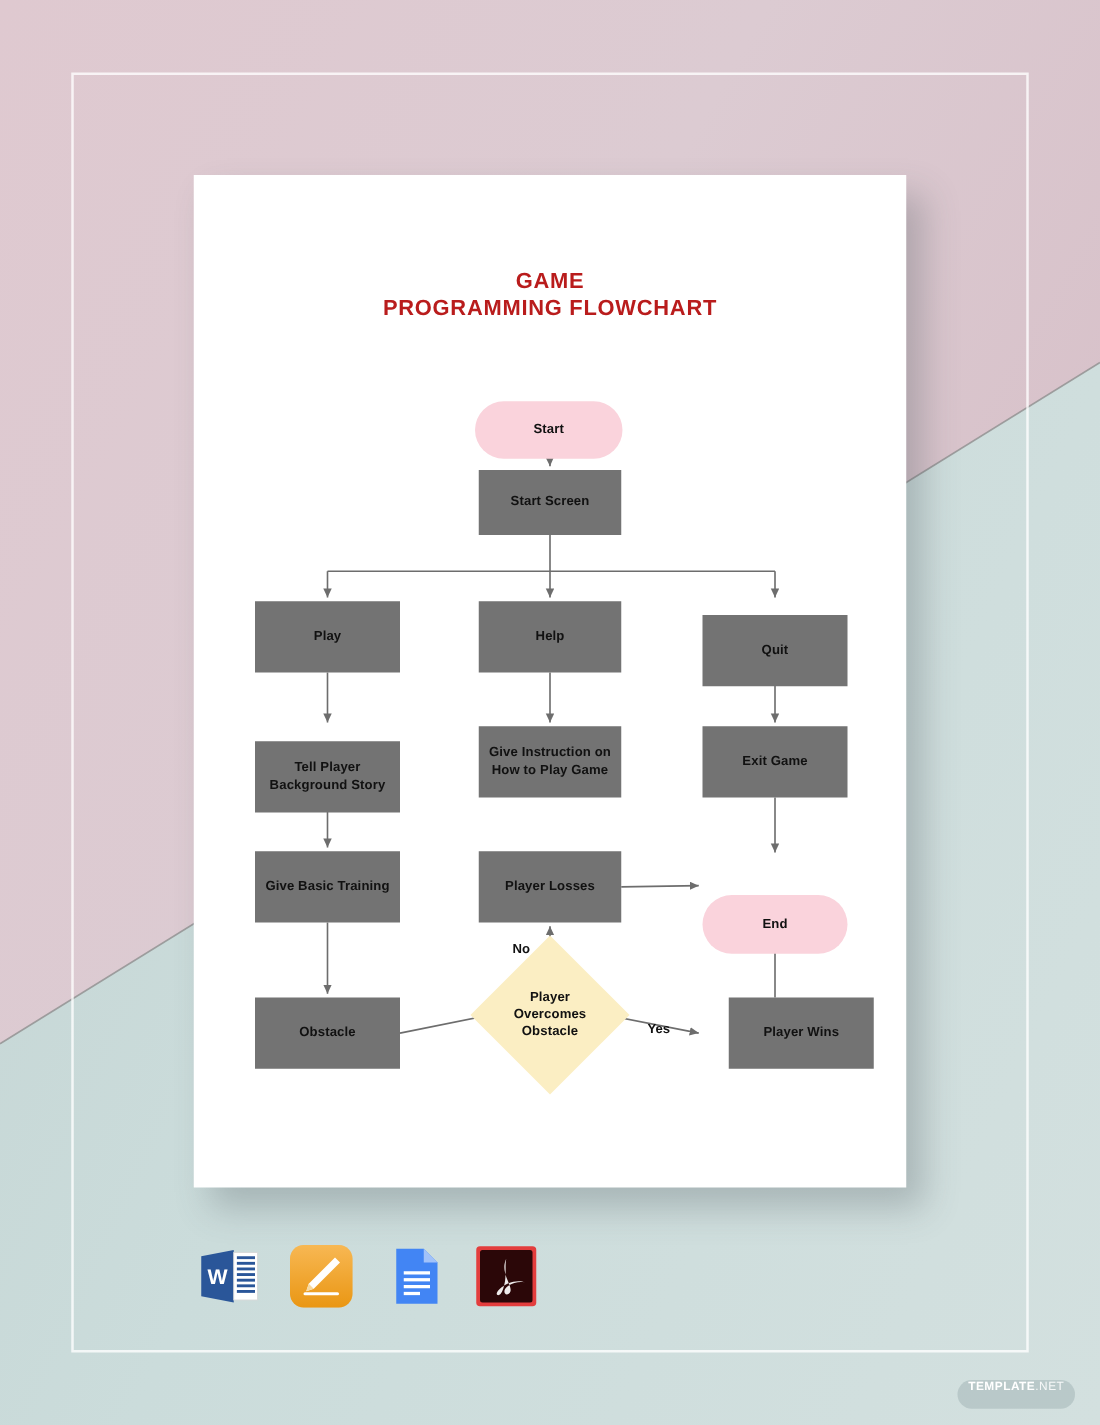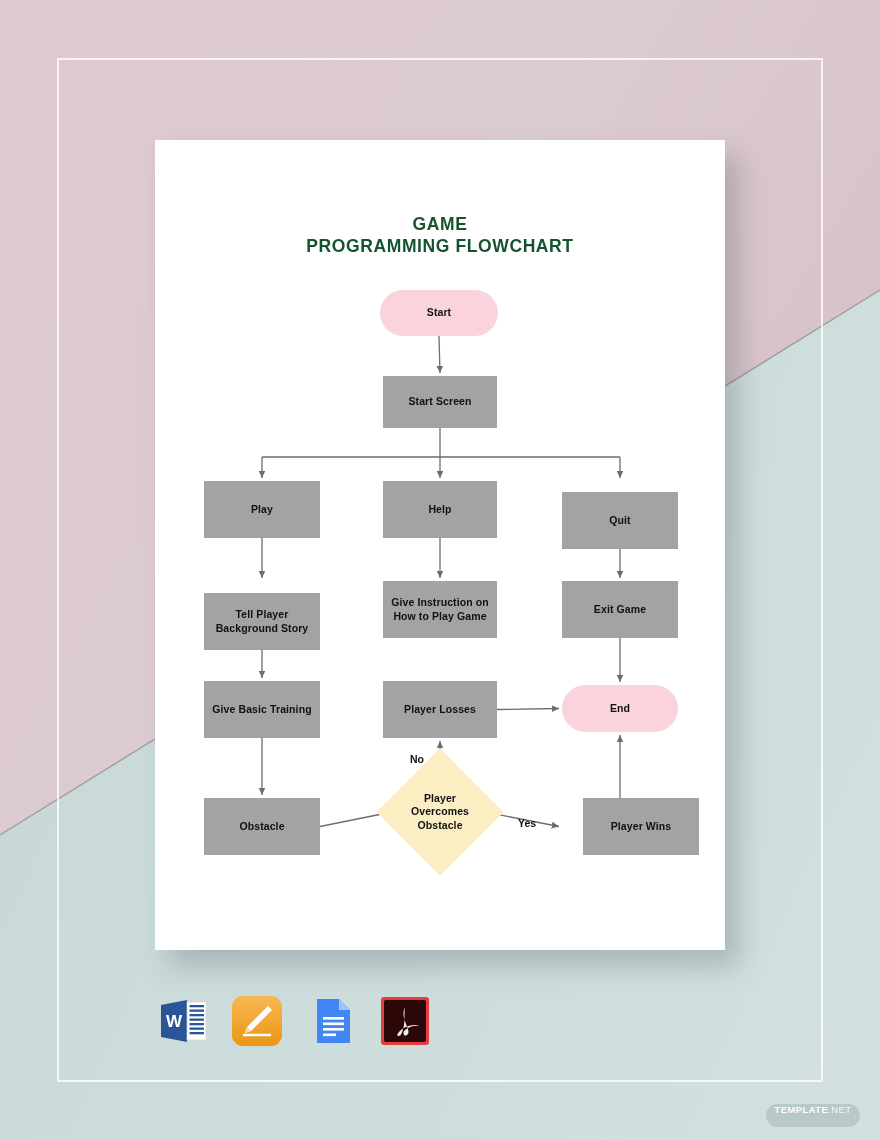--- a/index.html
+++ b/index.html
@@ -61,21 +61,21 @@
   #doc-title {
     position: absolute;
     left: 0;
     top: 73px;
     width: 570px;
     text-align: center;
     font-size: 17.5px;
     font-weight: bold;
     letter-spacing: 0.6px;
     line-height: 22px;
-    color: #14532d;
+    color: #b91c1c;
   }
   #doc-title .t-line { display: block; }
 
   
   #flow {
     position: absolute;
     left: 0; top: 0;
     width: 570px;
     height: 810px;
   }
@@ -92,22 +92,22 @@
     align-items: center;
     justify-content: center;
     text-align: center;
     font-size: 10.5px;
     font-weight: bold;
     color: #111111;
     line-height: 13.5px;
     letter-spacing: 0.1px;
     padding: 2px 4px;
   }
-  .node.process  { background: #a3a3a3; }
-  .node.terminal { background: #fad3dc; border-radius: 30px; }
+  .node.process  { background: #737373; }
+  .node.terminal { background: #fad3dc; border-radius: 30px; margin-top: 31px; }
 
   .node.decision {
     background: transparent;
     z-index: 2;
   }
   .node.decision .diamond-shape {
     position: absolute;
     left: 0; top: 0;
     width: 100%;
     height: 100%;

